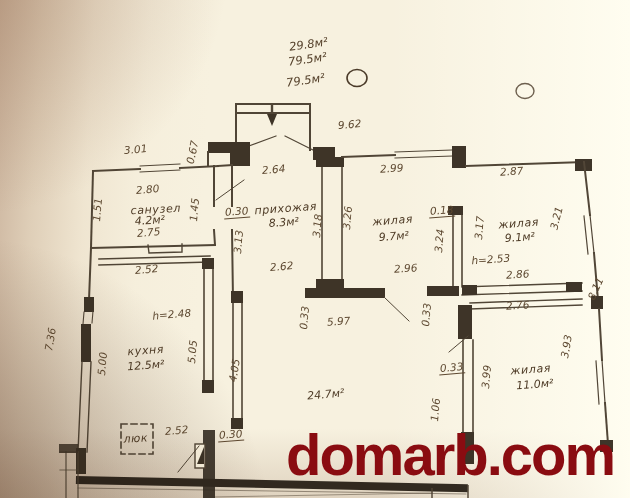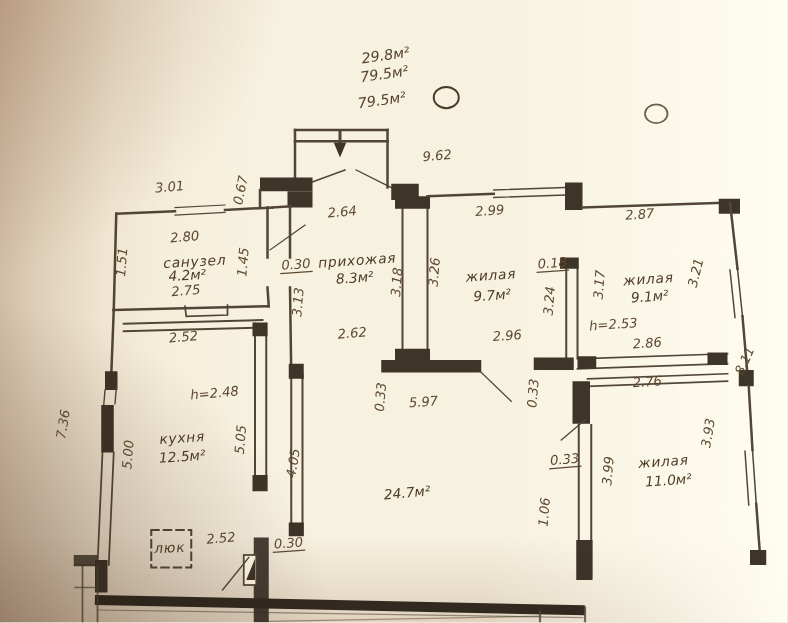--- a/index.html
+++ b/index.html
@@ -191,13 +191,14 @@
         <text transform="translate(196,352) rotate(-85)" text-anchor="middle" class="lbl dim">5.05</text>
         <text transform="translate(238,371) rotate(-80)" text-anchor="middle" class="lbl dim">4.05</text>
         <text transform="translate(54,340) rotate(-80)" text-anchor="middle" class="lbl dim">7.36</text>
         <text transform="translate(136,442) rotate(-3)" text-anchor="middle" class="lbl room">люк</text>
         <text transform="translate(177,434) rotate(-5)" text-anchor="middle" class="lbl dim">2.52</text>
         <text transform="translate(231,438) rotate(-4)" text-anchor="middle" class="lbl dimu">0.30</text>
         <line transform="translate(231,438) rotate(-4)" x1="-13" y1="3" x2="13" y2="3" class="ulin"></line>
       </g>
   </svg>
 
+  <div id="watermark" style="color: rgb(138, 12, 17);">domarb.com</div>
 </div>
 
 </body></html>

